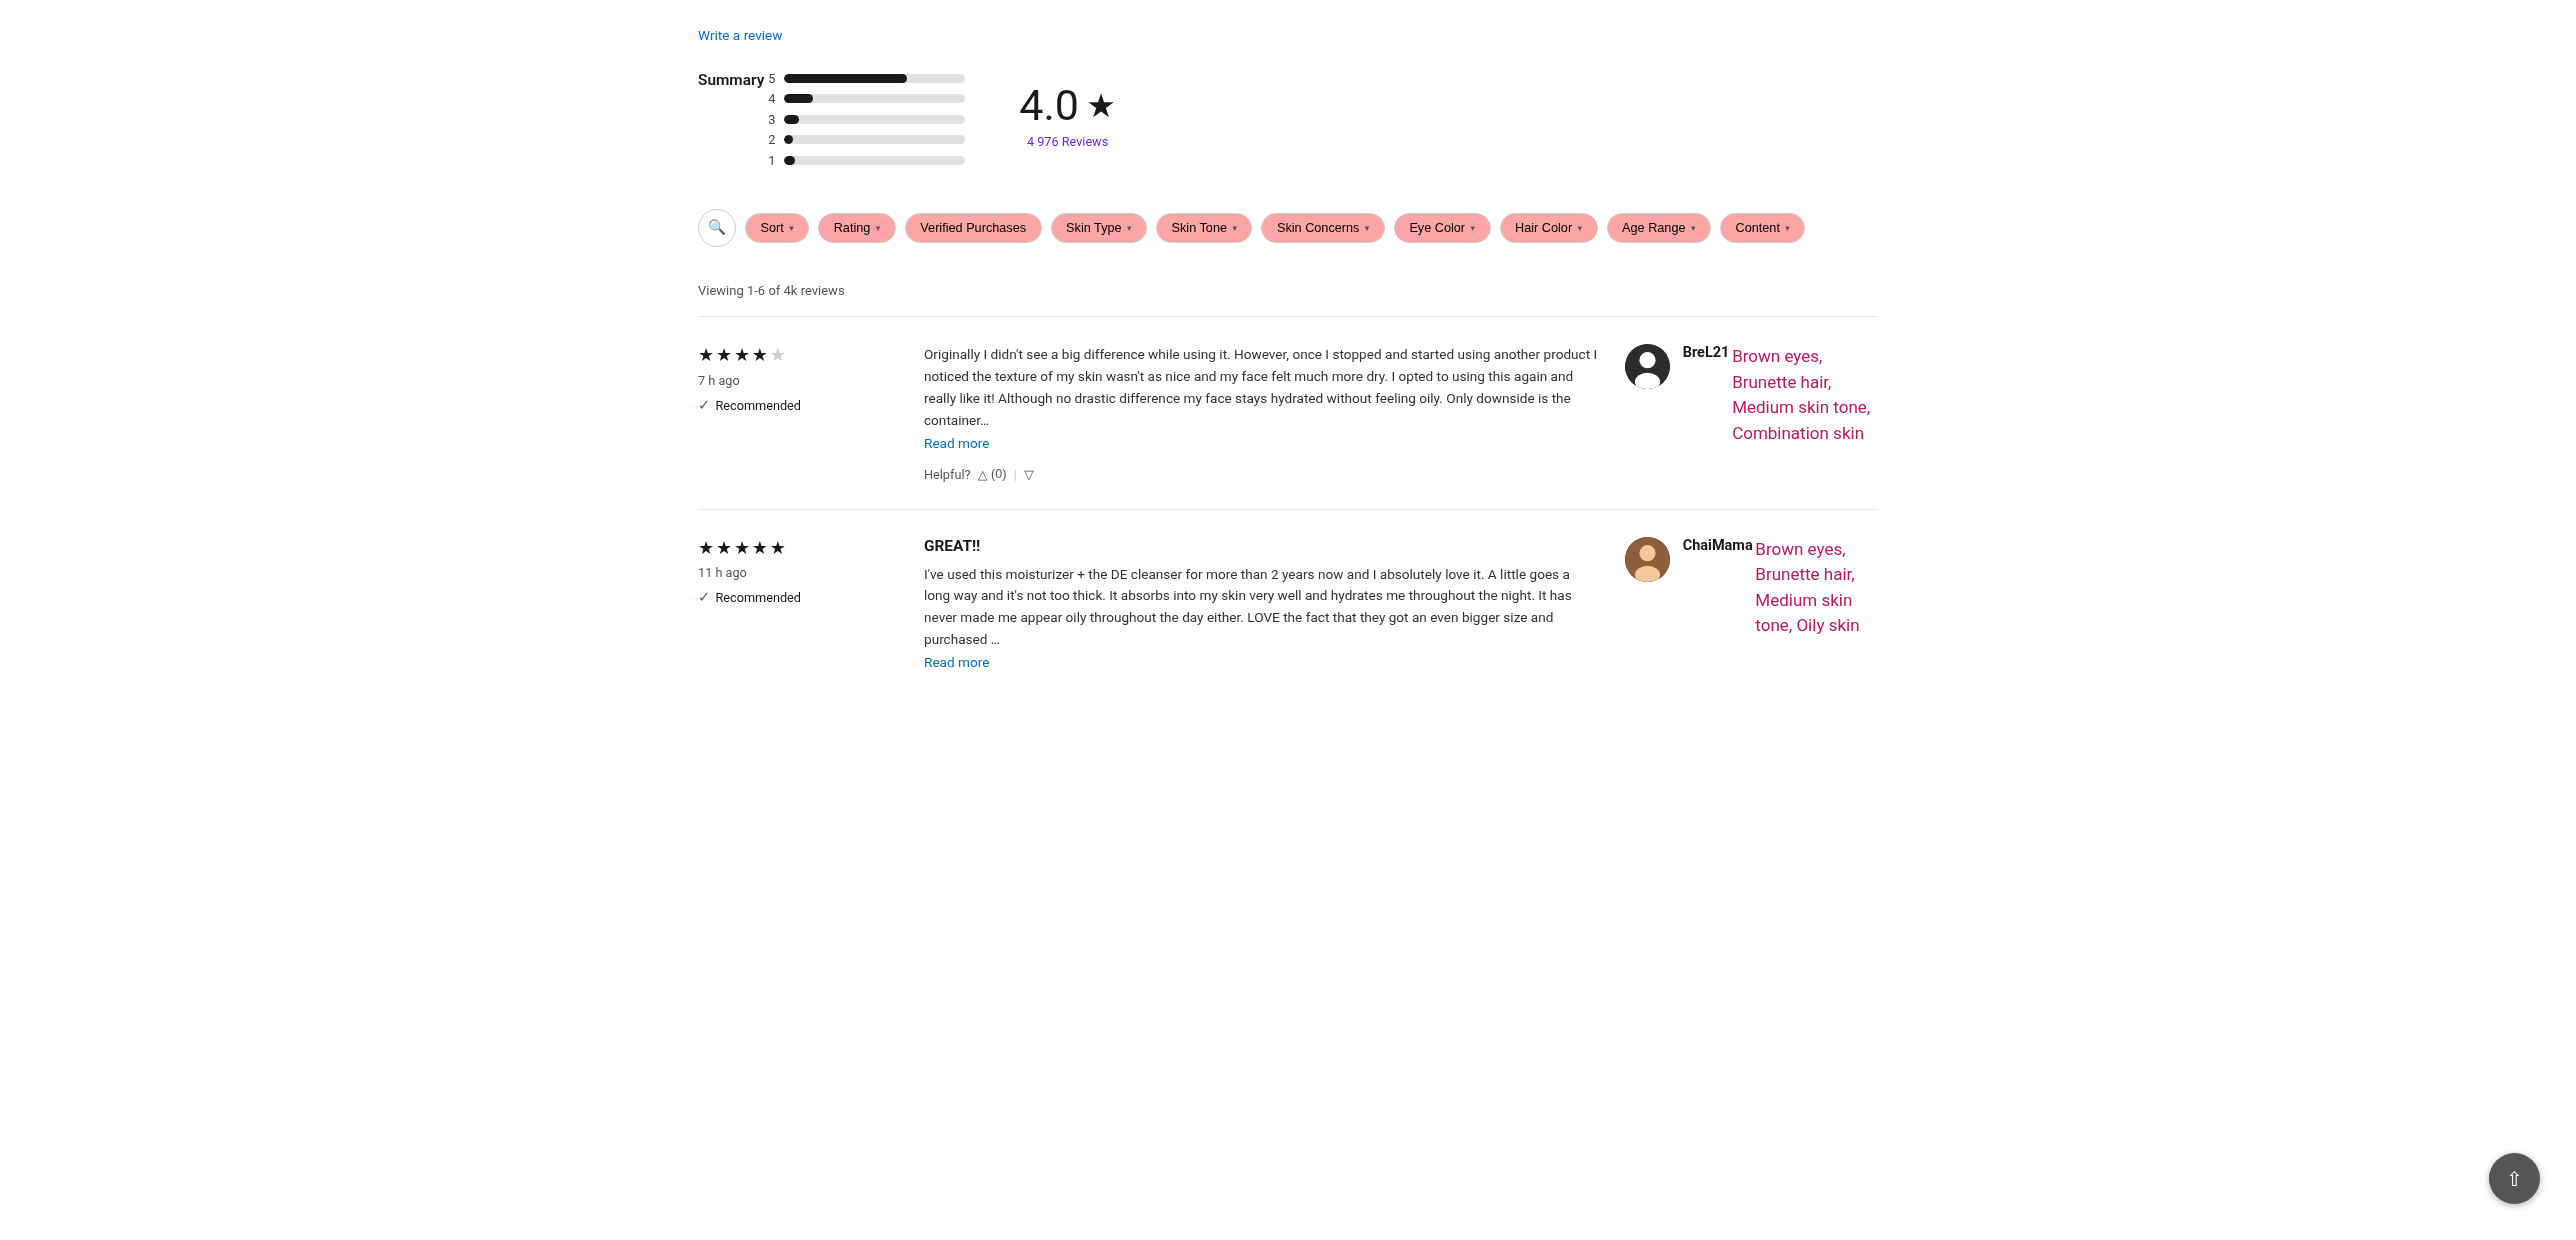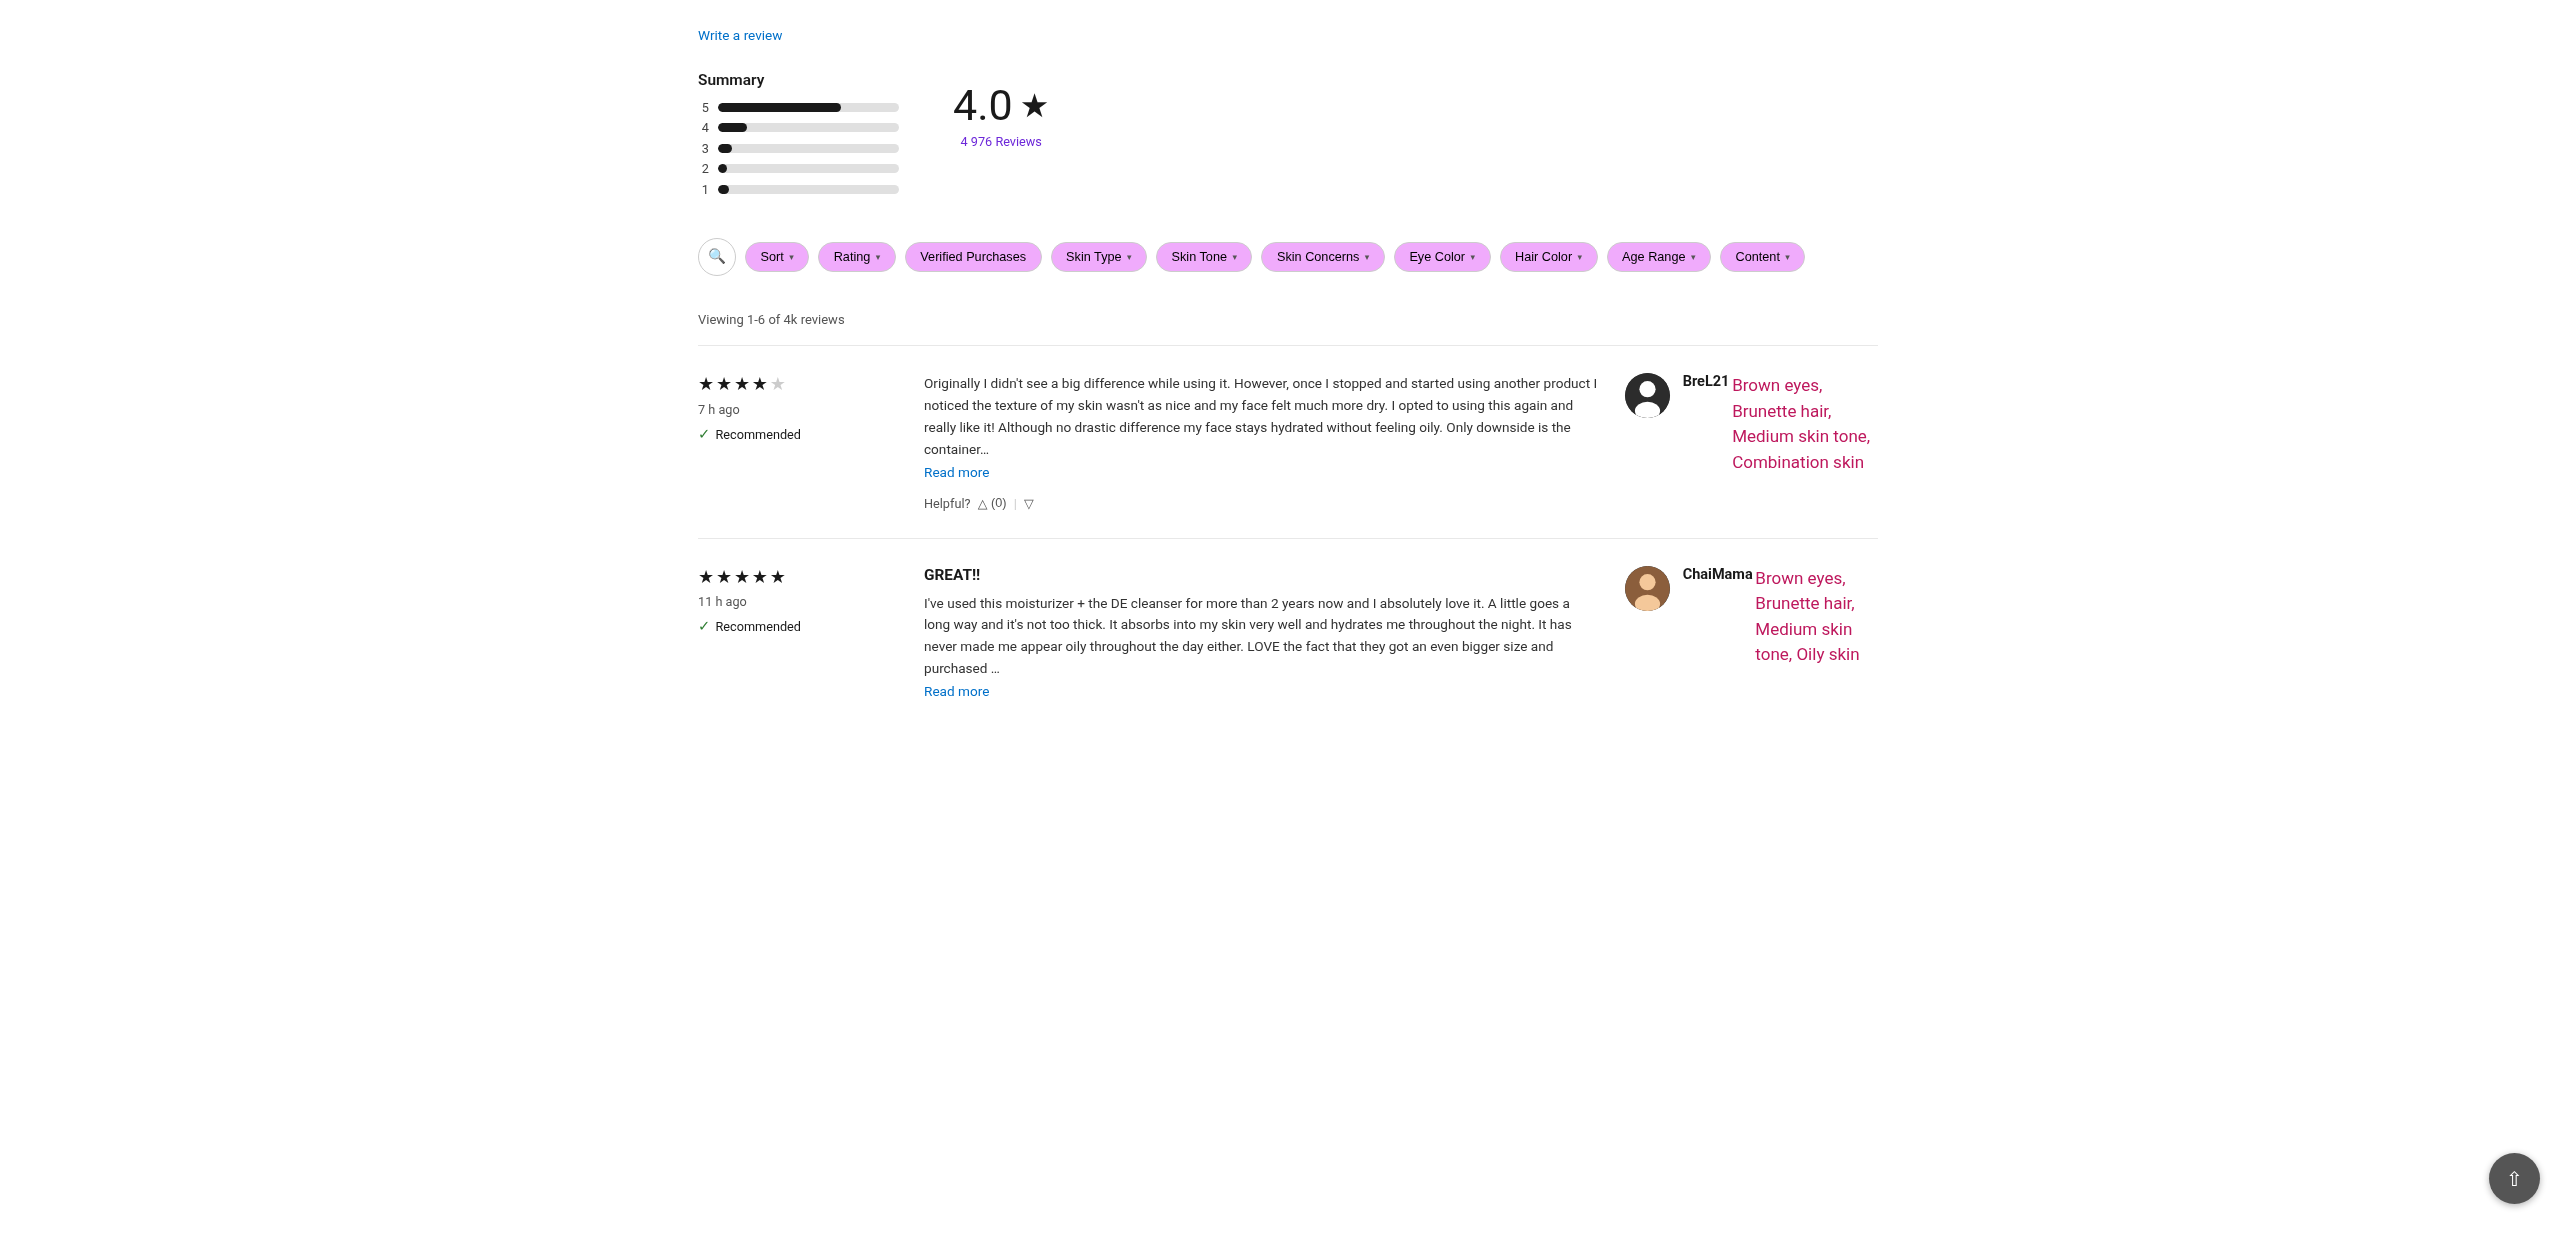--- a/index.html
+++ b/index.html
@@ -29,21 +29,21 @@
     
     .summary-section {
       display: flex;
       align-items: flex-start;
       margin-top: 27px;
       margin-bottom: 36px;
       gap: 54px;
     }
     .summary-left {
       display: flex;
-      flex-direction: column;
+      flex-direction: row;
       gap: 0;
     }
     .summary-label {
       font-size: 15.4px;
       font-weight: 600;
       margin-bottom: 11px;
     }
     .bar-row {
       display: flex;
       align-items: center;
@@ -113,21 +113,21 @@
       cursor: pointer;
       font-size: 14.5px;
     }
     .filter-pill {
       display: flex;
       align-items: center;
       gap: 5.4px;
       padding: 7.2px 14.5px;
       border-radius: 903px;
       border: 1.4px solid #ccc;
-      background: #f0abfc;
+      background: #fca5a5;
       font-size: 12.7px;
       cursor: pointer;
       white-space: nowrap;
     }
     .chevron-down {
       font-size: 9px;
       color: #555;
     }
 
     

